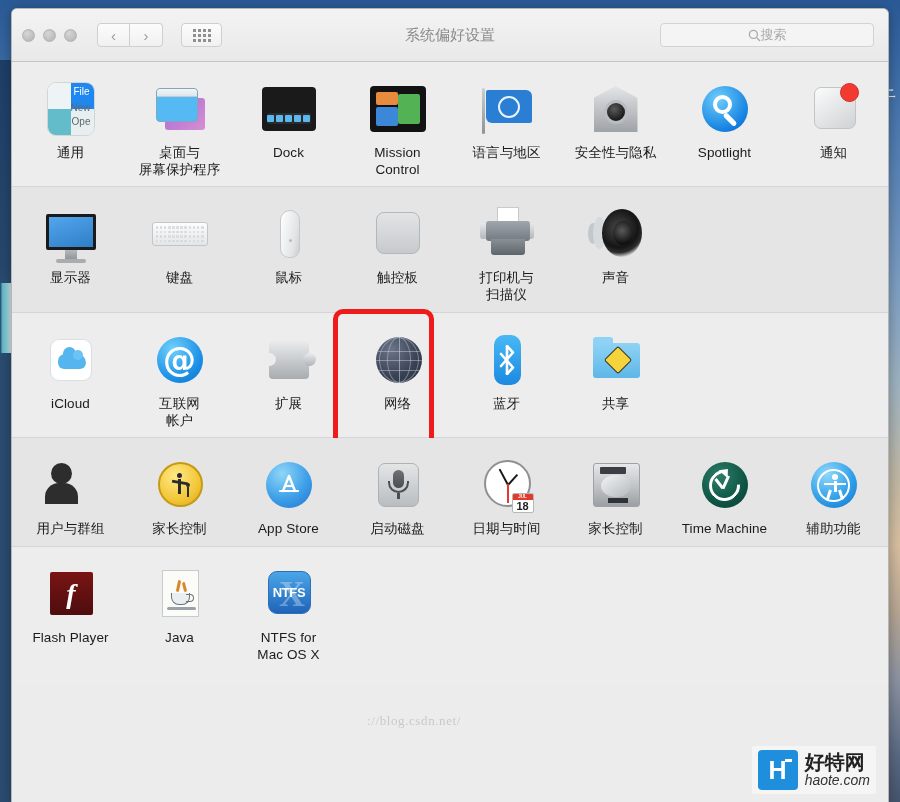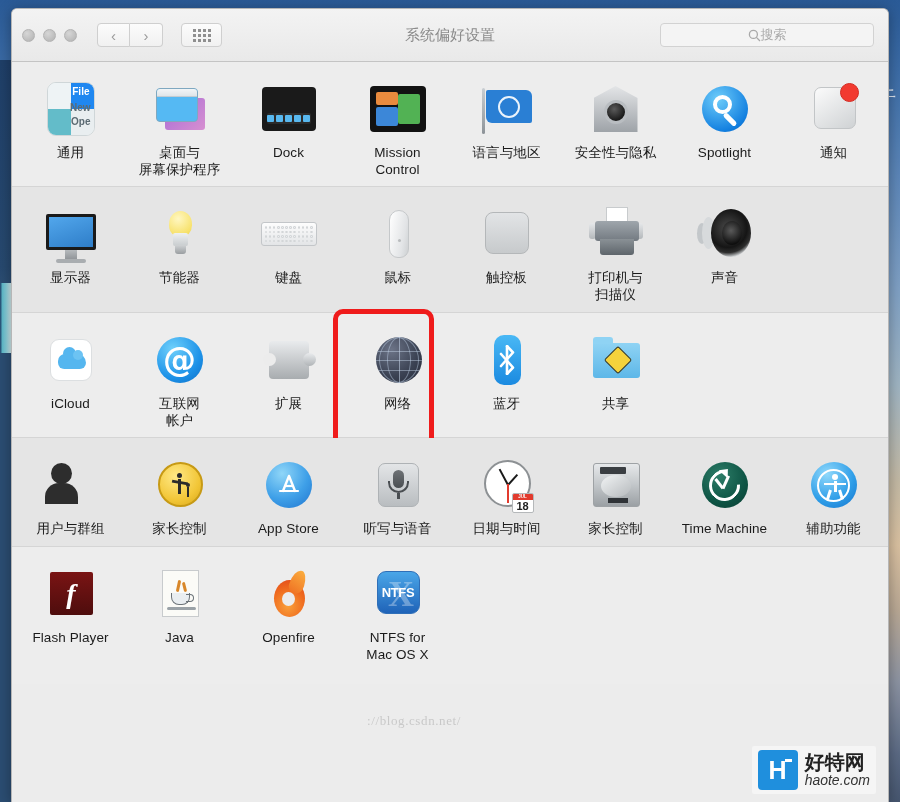--- a/index.html
+++ b/index.html
@@ -139,21 +139,21 @@
   #wm-haote-en { font-size: 14px; color: #333; font-style: italic; }
 
   
   .ic-general { background:#f4f7f8; border:1px solid #cfd6d8; border-radius:9px;
     overflow:hidden; position:absolute; inset:2px 5px; }
   .ic-general .q { position:absolute; width:50%; height:50%; }
   .ic-general .q1 { left:0; top:0; background:#eef3f5; }
   .ic-general .q2 { right:0; top:0; background:#1f87f0; }
   .ic-general .q3 { left:0; bottom:0; background:#63bcc9; }
   .ic-general .q4 { right:0; bottom:0; background:#e9eef0; }
-  .ic-general .tx { position:absolute; font-size:10px; font-weight:bold; line-height:1; }
+  .ic-general .tx { position:absolute; font-size:10px; font-weight:normal; line-height:1; }
 
   
   .ic-desk-purple { position:absolute; left:14px; top:18px; width:40px; height:32px;
     border-radius:3px; background:linear-gradient(135deg,#a76bd6,#d78fd1); }
   .ic-desk-win { position:absolute; left:5px; top:8px; width:42px; height:34px;
     border-radius:4px; background:#55b9f3; border:1px solid #7fa8c0; overflow:hidden; }
   .ic-desk-win .bar { height:8px; background:linear-gradient(180deg,#f2f5f7,#dfe5e9);
     border-bottom:1px solid #c2ccd2; }
 
   
@@ -592,28 +592,20 @@
               <div class="scr"></div>
             </div>
           <div class="ic-disp" style="background:none;">
               <div class="stand"></div>
               <div class="base"></div>
             </div>
         </div>
         <div class="pref-label">显示器</div>
       </div>
 
-      <div class="pref-item">
-        <div class="ico">
-          <div class="ic-bulb"></div>
-            <div class="ic-bulb-neck"></div>
-            <div class="ic-bulb-base"></div>
-        </div>
-        <div class="pref-label">节能器</div>
-      </div>
 
       <div class="pref-item">
         <div class="ico">
           <div class="ic-kb">
             <div class="kr">
                 <i></i>
                 <i></i>
                 <i></i>
                 <i></i>
                 <i></i>
@@ -819,21 +811,21 @@
         <div class="pref-label">App Store</div>
       </div>
 
       <div class="pref-item">
         <div class="ico">
           <div class="ic-mic-bg"></div>
           <div class="ic-mic-cap"></div>
           <div class="ic-mic-arc"></div>
           <div class="ic-mic-stem"></div>
         </div>
-        <div class="pref-label">听写与语音</div>
+        <div class="pref-label">启动磁盘</div>
       </div>
 
       <div class="pref-item">
         <div class="ico">
           <div class="ic-clock">
               <span class="h"></span>
               <span class="m"></span>
               <span class="s"></span>
             </div>
           <div class="ic-cal">
@@ -899,30 +891,20 @@
             <span class="st1"></span>
               <span class="st2"></span>
             <span class="cup"></span>
               <span class="hndl"></span>
               <span class="sauc"></span>
           </div>
         </div>
         <div class="pref-label">Java</div>
       </div>
 
-      <div class="pref-item">
-        <div class="ico">
-          <div class="ic-fire">
-              <span class="fl"></span>
-              <span class="tip"></span>
-              <span class="hole"></span>
-            </div>
-        </div>
-        <div class="pref-label">Openfire</div>
-      </div>
 
       <div class="pref-item">
         <div class="ico">
           <div class="ic-ntfs">
             <span class="x">X</span>
             <span class="t">NTFS</span>
           </div>
         </div>
         <div class="pref-label two-line">NTFS for
 Mac OS X</div>

